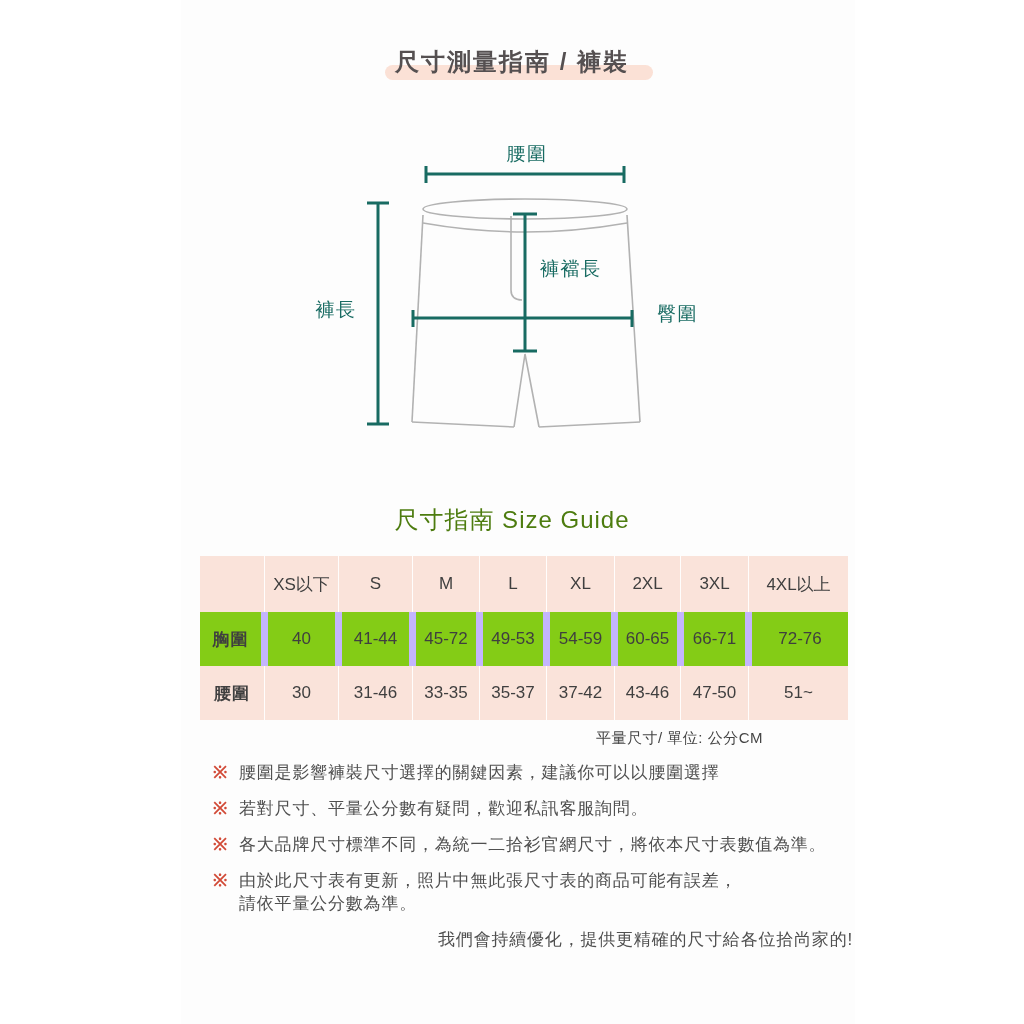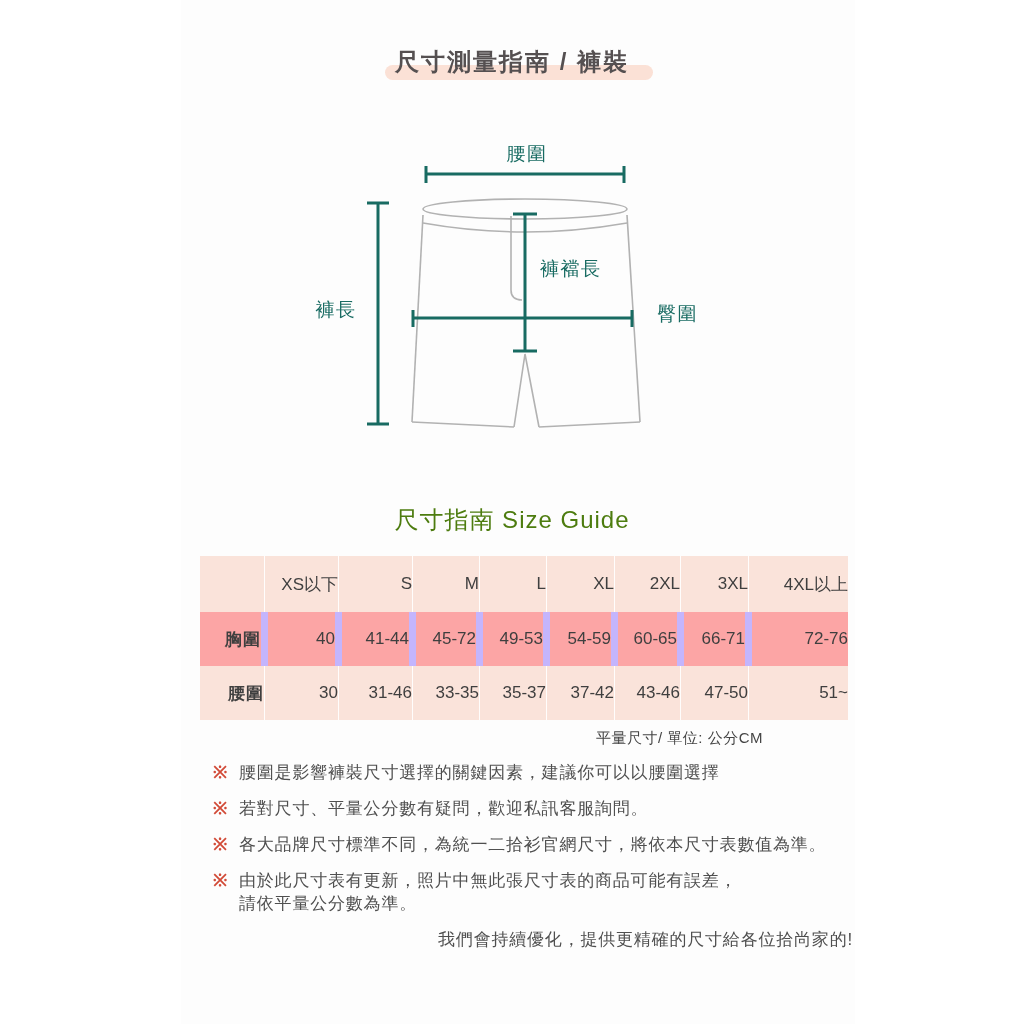--- a/index.html
+++ b/index.html
@@ -21,23 +21,23 @@
   .measure{stroke:var(--teal,#186b62);stroke-width:3;fill:none;}
   .mlabel{fill:var(--teal,#186b62);font-size:19px;font-weight:500;letter-spacing:1.5px;font-family:"Liberation Sans",sans-serif;}
 
   
   .section-title{position:absolute;left:0;top:504px;width:1024px;margin:0;text-align:center;
     font-size:24px;font-weight:500;letter-spacing:1px;color:#4d7c0f;}
 
   
   .size-table{position:absolute;left:200px;top:556px;width:640px;border-collapse:collapse;table-layout:fixed;
     font-size:17px;color:#3f3f3f;}
-  .size-table th,.size-table td{padding:0;text-align:right;vertical-align:middle;font-weight:500;}
+  .size-table th,.size-table td{padding:0;text-align:center;vertical-align:middle;font-weight:500;}
   .size-table thead tr{height:56px;background:var(--table-pink,#fae3da);}
-  .size-table tbody tr.row-white{height:54px;background:#fca5a5;}
+  .size-table tbody tr.row-white{height:54px;background:#84cc16;}
   .size-table tbody tr.row-pink{height:54px;background:var(--table-pink,#fae3da);}
   .size-table thead th + th,.size-table tr.row-pink td + td{border-left:1px solid rgba(255,255,255,0.9);}
   .size-table tr.row-white td + td{border-left:7px solid #c4b5fd;}
   .size-table .row-label{font-weight:600;letter-spacing:1px;}
   .c0{width:64px}.c1{width:73px}.c2{width:73px}.c3{width:66px}.c4{width:66px}.c5{width:67px}.c6{width:65px}.c7{width:67px}.c8{width:99px}
 
   .unit-note{position:absolute;right:183px;top:729px;font-size:15px;letter-spacing:0.5px;color:#454545;}
 
   
   .notes{position:absolute;left:213px;top:761px;width:640px;font-size:17px;line-height:23px;letter-spacing:0.8px;color:#4f4f4f;}

